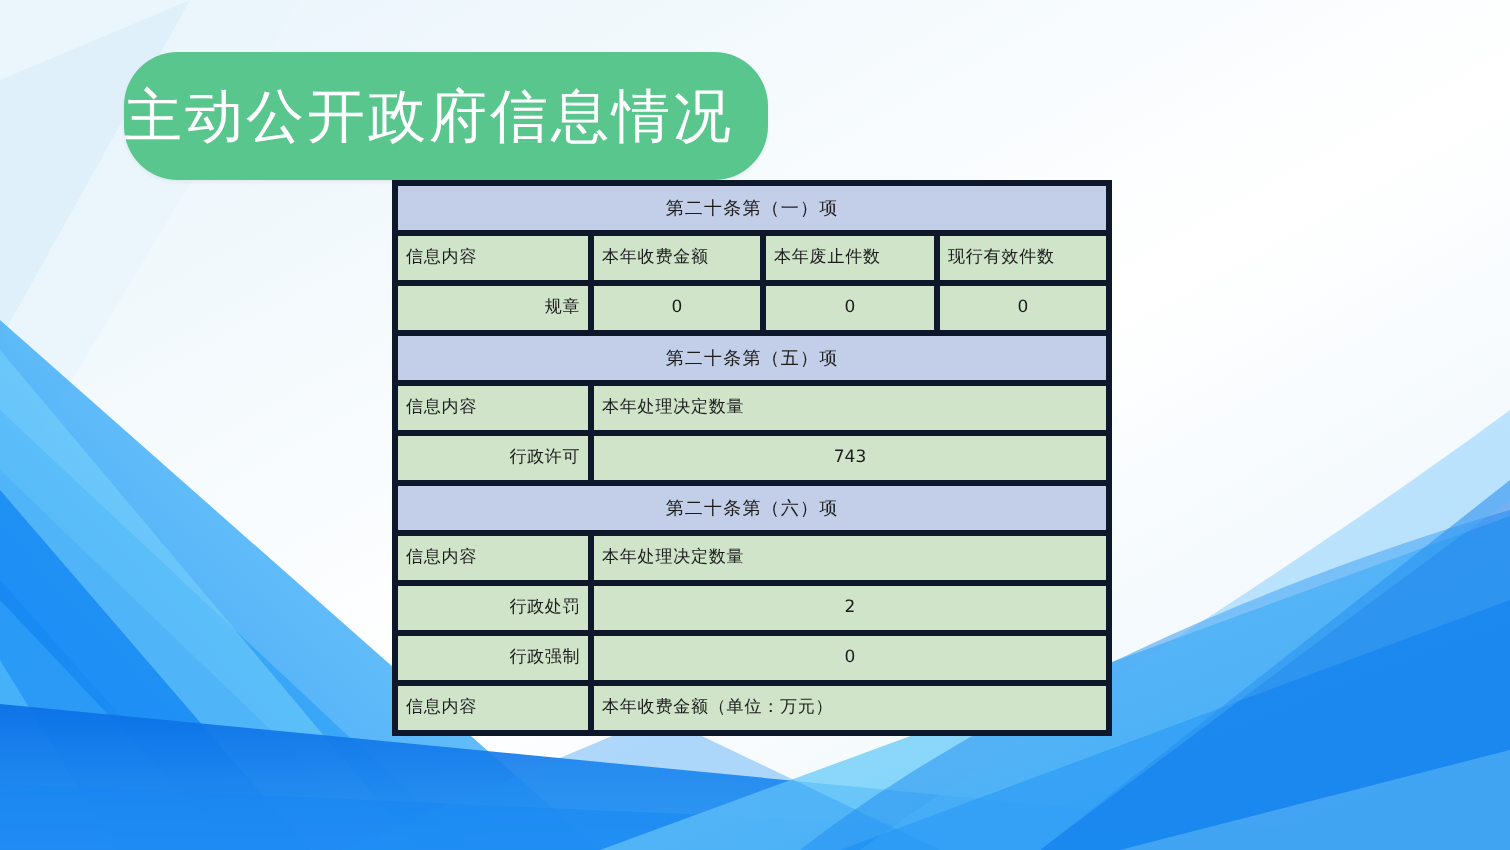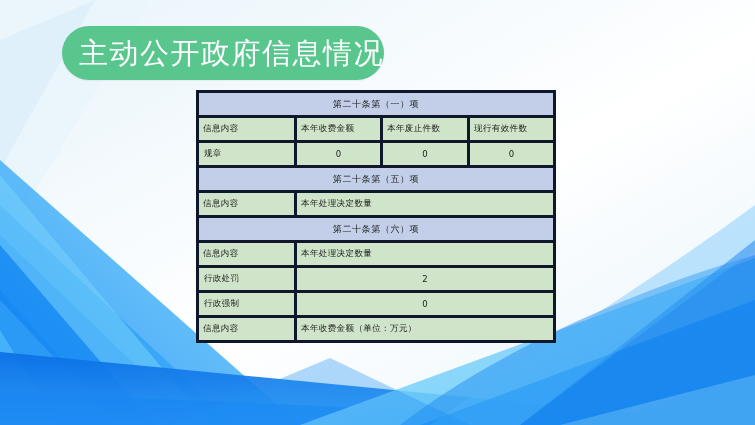--- a/index.html
+++ b/index.html
@@ -19,26 +19,26 @@
   
   .bg-layer { position: absolute; inset: 0; overflow: hidden; pointer-events: none; }
   .bg-layer svg { position: absolute; top: 0; left: 0; }
 
   
   .title-pill {
     position: absolute;
     left: 62px;
     top: 26px;
     width: 322px;
-    height: 54px;
+    height: 64px;
     border-radius: 27px;
     background: #58c68d;
     display: flex;
     align-items: center;
-    justify-content: flex-end;
+    justify-content: flex-start;
     box-shadow: 0 1px 2px rgba(0,0,0,0.06);
   }
   .title-text {
     color: #ffffff;
     font-size: 29px;
     letter-spacing: 1.5px;
     line-height: 1;
     font-family: "DejaVu Sans", sans-serif;
     white-space: nowrap;
   }
@@ -74,21 +74,21 @@
   }
   .col-head td {
     background: #cfe4c9;
     font-size: 8.5px;
     letter-spacing: 0.4px;
   }
   .data-row td {
     background: #cfe4c9;
   }
   .data-row td.label {
-    text-align: left;
+    text-align: right;
     padding-left: 5px;
     letter-spacing: 0.3px;
   }
   .data-row td.value {
     text-align: center;
   }
   .c1 { width: 98px; }
   .c2 { width: 86px; }
   .c3 { width: 87px; }
   .c4 { width: 86px; }
@@ -179,20 +179,24 @@
           <td class="value">0</td>
         </tr>
 
         <tr class="sec-head">
           <td colspan="4">第二十条第（五）项</td>
         </tr>
         <tr class="col-head">
           <td>信息内容</td>
           <td colspan="3">本年处理决定数量</td>
         </tr>
+        <tr class="data-row">
+          <td class="label">行政许可</td>
+          <td class="value" colspan="3">743</td>
+        </tr>
 
         <tr class="sec-head">
           <td colspan="4">第二十条第（六）项</td>
         </tr>
         <tr class="col-head">
           <td>信息内容</td>
           <td colspan="3">本年处理决定数量</td>
         </tr>
         <tr class="data-row">
           <td class="label">行政处罚</td>

